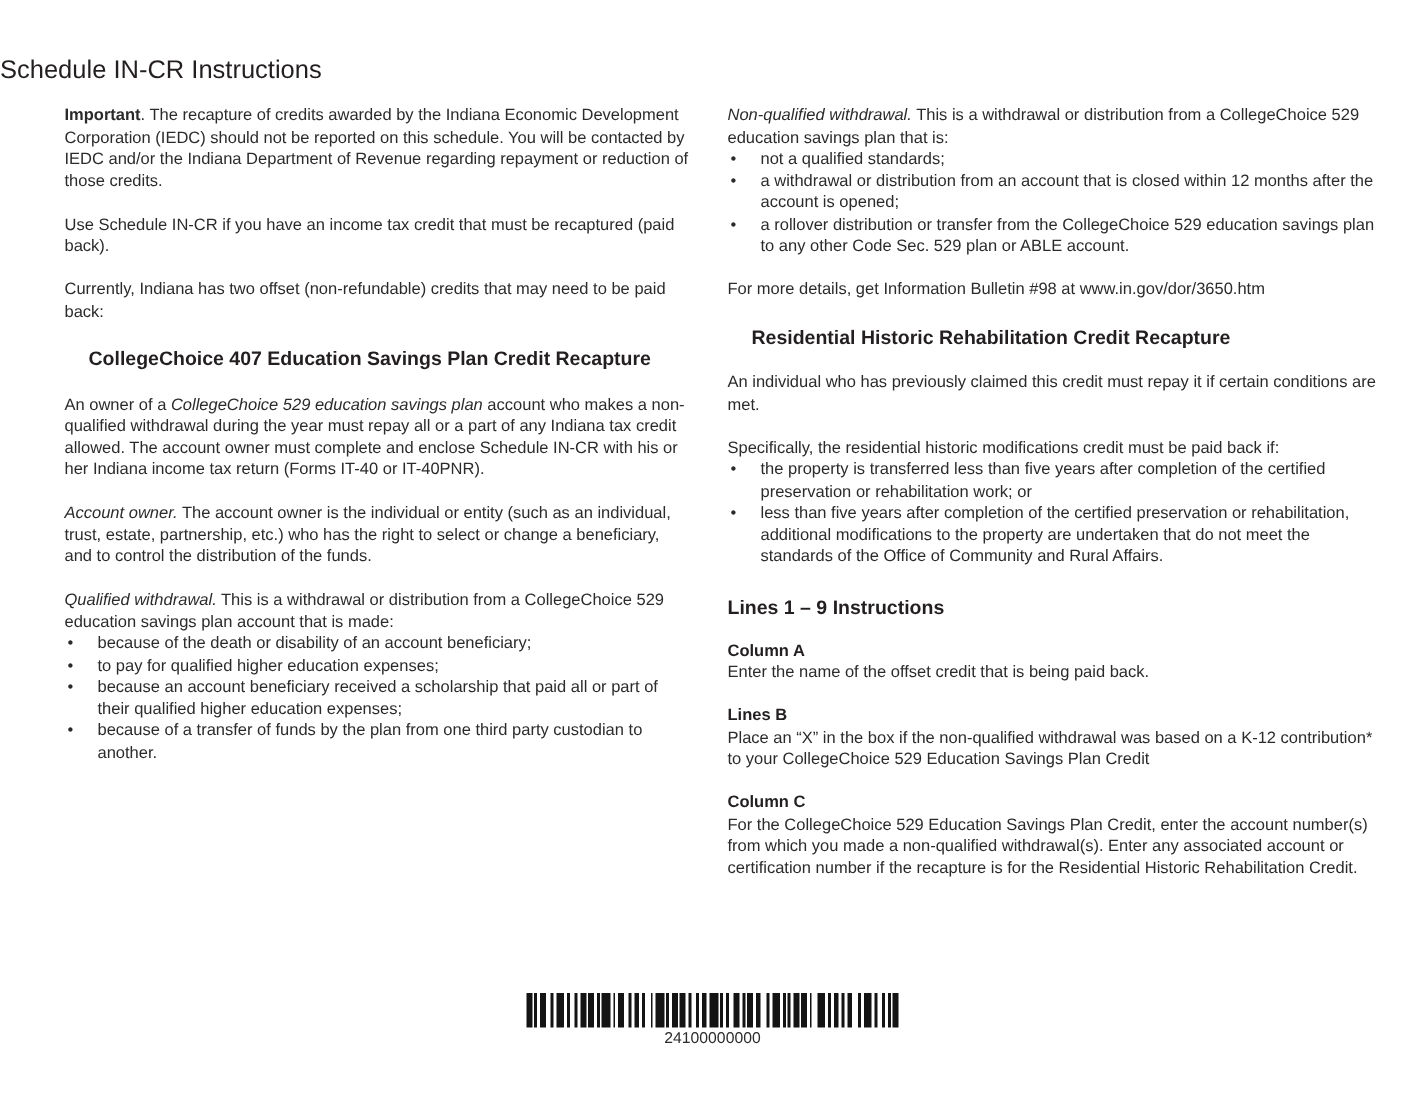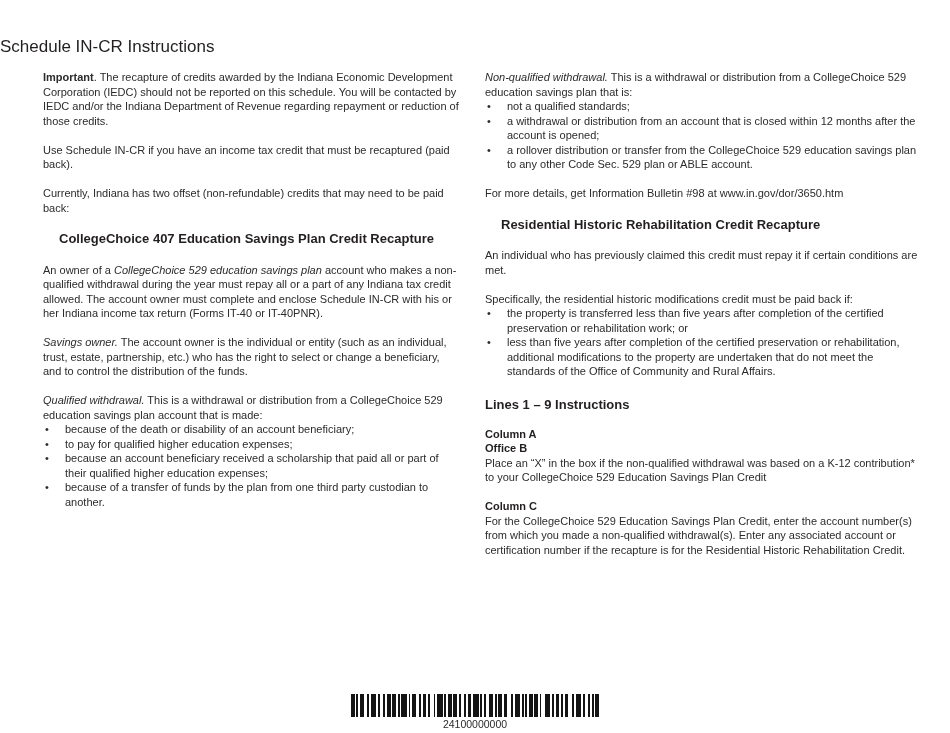--- a/index.html
+++ b/index.html
@@ -59,21 +59,21 @@
     padding-left: 22px;
   }
   li::before {
     content: "\2022";
     position: absolute;
     left: 2px;
     top: 0;
   }
   .footer {
     position: absolute;
-    top: 654px;
+    top: 622px;
     left: 0;
     width: 100%;
     text-align: center;
   }
   .barcode {
     display: flex;
     height: 23px;
     width: max-content;
     margin: 0 auto;
   }
@@ -105,21 +105,21 @@
       </p>
 
       <p class="no-gap">Currently, Indiana has two offset (non-refundable) credits that may need to be paid back:</p>
 
       <h2>CollegeChoice 407 Education Savings Plan Credit Recapture</h2>
       <p>
         <span>An owner of a </span><i>CollegeChoice 529 education savings plan</i><span> account who makes a non-qualified withdrawal during the year must repay all or a part of any Indiana tax credit allowed. The account owner must complete and enclose Schedule IN-CR with his or her Indiana income tax return (Forms IT-40 or IT-40PNR).</span>
       </p>
 
       <p>
-        <i>Savings owner.</i><span> The account owner is the individual or entity (such as an individual, trust, estate, partnership, etc.) who has the right to select or change a beneficiary, and to control the distribution of the funds.</span>
+        <i>Account owner.</i><span> The account owner is the individual or entity (such as an individual, trust, estate, partnership, etc.) who has the right to select or change a beneficiary, and to control the distribution of the funds.</span>
       </p>
 
       <p class="no-gap">
         <i>Qualified withdrawal.</i><span> This is a withdrawal or distribution from a CollegeChoice 529 education savings plan account that is made:</span>
       </p>
       <ul>
         <li>because of the death or disability of an account beneficiary;</li>
         <li>to pay for qualified higher education expenses;</li>
         <li>because an account beneficiary received a scholarship that paid all or part of their qualified higher education expenses;</li>
         <li>because of a transfer of funds by the plan from one third party custodian to another.</li>
@@ -143,22 +143,23 @@
 
       <p class="no-gap">Specifically, the residential historic modifications credit must be paid back if:</p>
       <ul>
         <li>the property is transferred less than five years after completion of the certified preservation or rehabilitation work; or</li>
         <li>less than five years after completion of the certified preservation or rehabilitation, additional modifications to the property are undertaken that do not meet the standards of the Office of Community and Rural Affairs.</li>
       </ul>
 
       <h2 class="section-gap">Lines 1 – 9 Instructions</h2>
 
       <h3>Column A</h3>
-
-      <h3>Office B</h3>
+      <p>Enter the name of the offset credit that is being paid back.</p>
+
+      <h3>Lines B</h3>
       <p>Place an “X” in the box if the non-qualified withdrawal was based on a K-12 contribution* to your CollegeChoice 529 Education Savings Plan Credit</p>
 
       <h3>Column C</h3>
       <p>For the CollegeChoice 529 Education Savings Plan Credit, enter the account number(s) from which you made a non-qualified withdrawal(s). Enter any associated account or certification number if the recapture is for the Residential Historic Rehabilitation Credit.</p>
     </div>
   </div>
 
   <div class="footer">
     <div class="barcode">
         <span class="bar" style="width: 3.6px;"></span>

